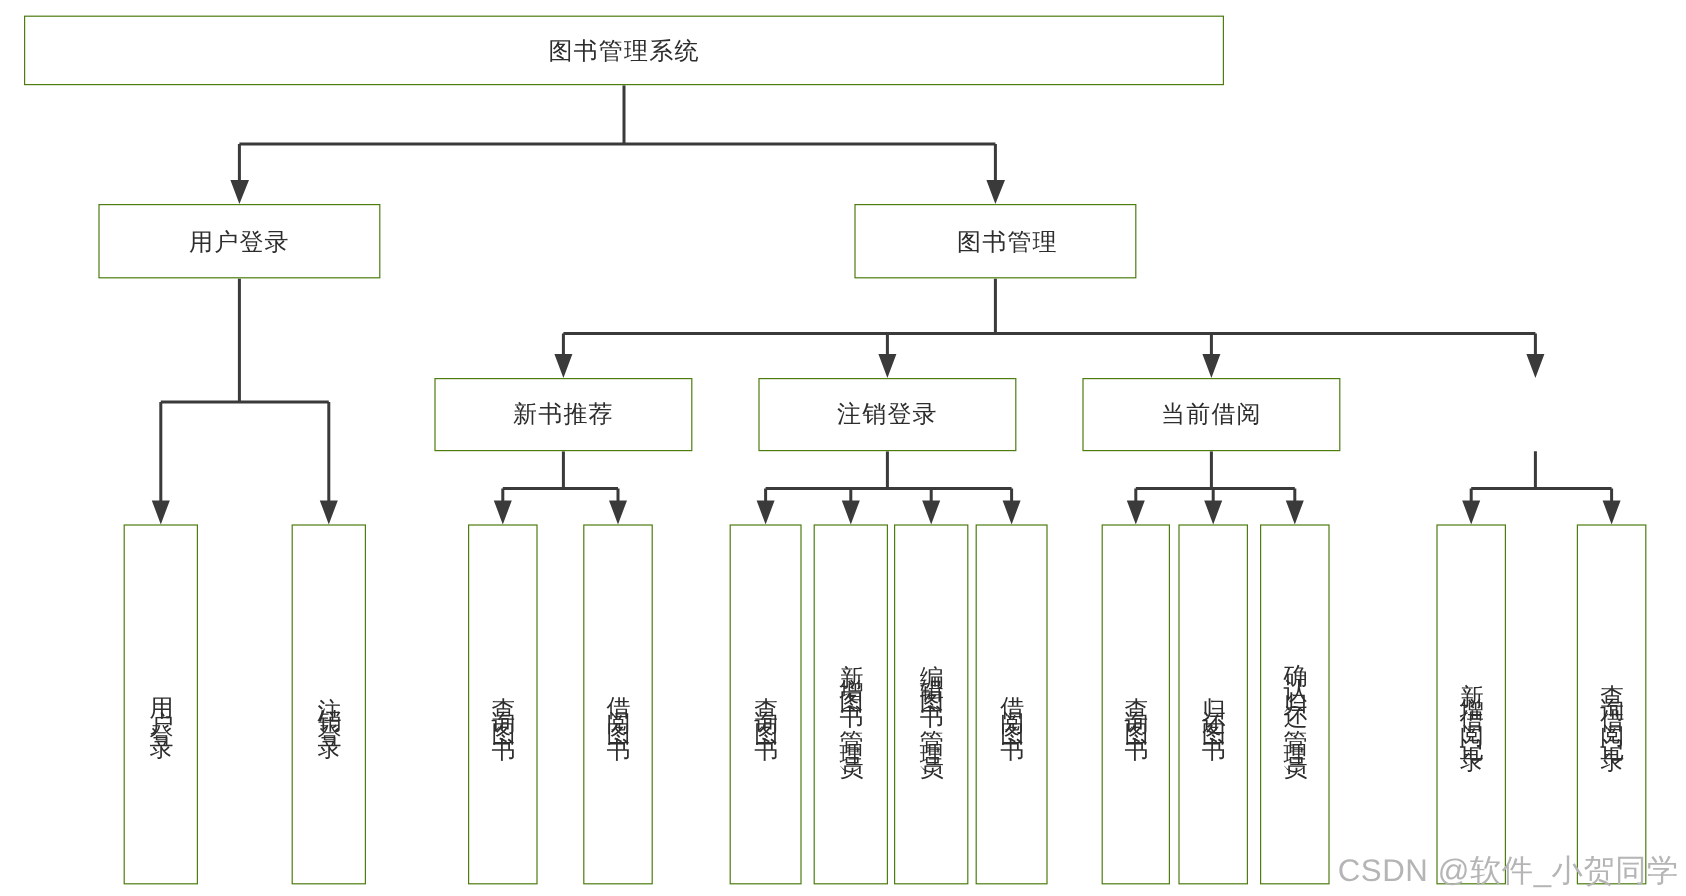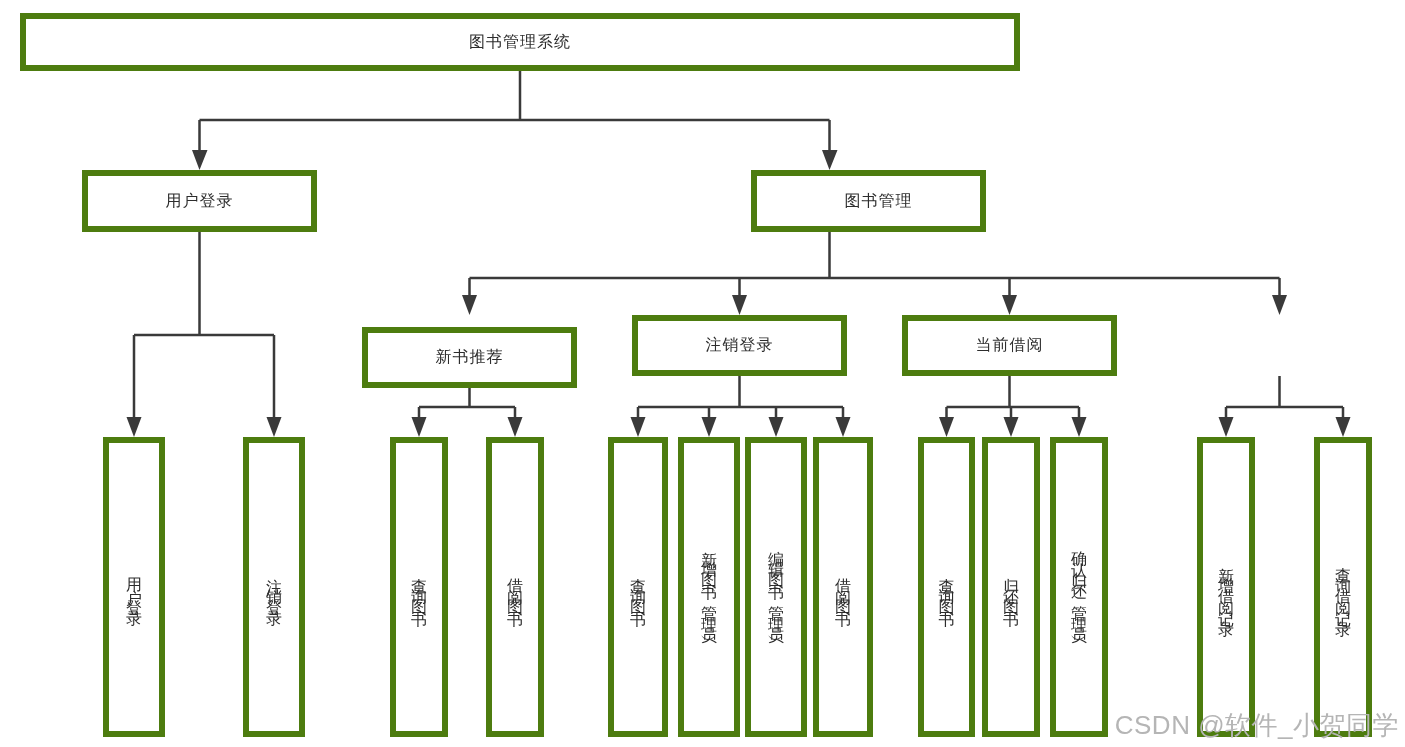--- a/index.html
+++ b/index.html
@@ -18,26 +18,26 @@
   svg.connectors {
     position: absolute;
     left: 0;
     top: 0;
     z-index: 1;
   }
   .node {
     position: absolute;
     box-sizing: border-box;
     background: #ffffff;
-    border: 6px solid #4d7c0f;
+    border: 1px solid #4d7c0f;
     display: flex;
     align-items: center;
     justify-content: center;
     color: #2d2d2d;
-    font-size: 16px;
+    font-size: 20px;
     letter-spacing: 1px;
     z-index: 2;
   }
   .leaf {
     writing-mode: vertical-rl;
     text-orientation: mixed;
     letter-spacing: 11px;
     line-height: 1;
   }
   .watermark {
@@ -94,25 +94,25 @@
     <path fill="#3a3a3a" stroke="none" d="M1218.5,417 H1233.5 L1226,437 Z M1335.5,417 H1350.5 L1343,437 Z"></path>
   </svg>
 
   <div class="node" style="left:20px; top:13px; width:1000px; height:58px;">
     <span>图书管理系统</span>
   </div>
 
   <div class="node" style="left:82px; top:170px; width:235px; height:62px;">
     <span>用户登录</span>
   </div>
-  <div class="node" style="left:751px; top:170px; width:235px; height:62px;padding-left:20px;">
+  <div class="node" style="left:712px; top:170px; width:235px; height:62px;padding-left:20px;">
     <span>图书管理</span>
   </div>
 
-  <div class="node" style="left:362px; top:315px; width:215px; height:61px;margin-top:12px;">
+  <div class="node" style="left:362px; top:315px; width:215px; height:61px;">
     <span>新书推荐</span>
   </div>
   <div class="node" style="left:632px; top:315px; width:215px; height:61px;">
     <span>注销登录</span>
   </div>
   <div class="node" style="left:902px; top:315px; width:215px; height:61px;">
     <span>当前借阅</span>
   </div>
 
   <div class="node leaf" style="left:103px; top:437px; width:62px; height:300px;">

